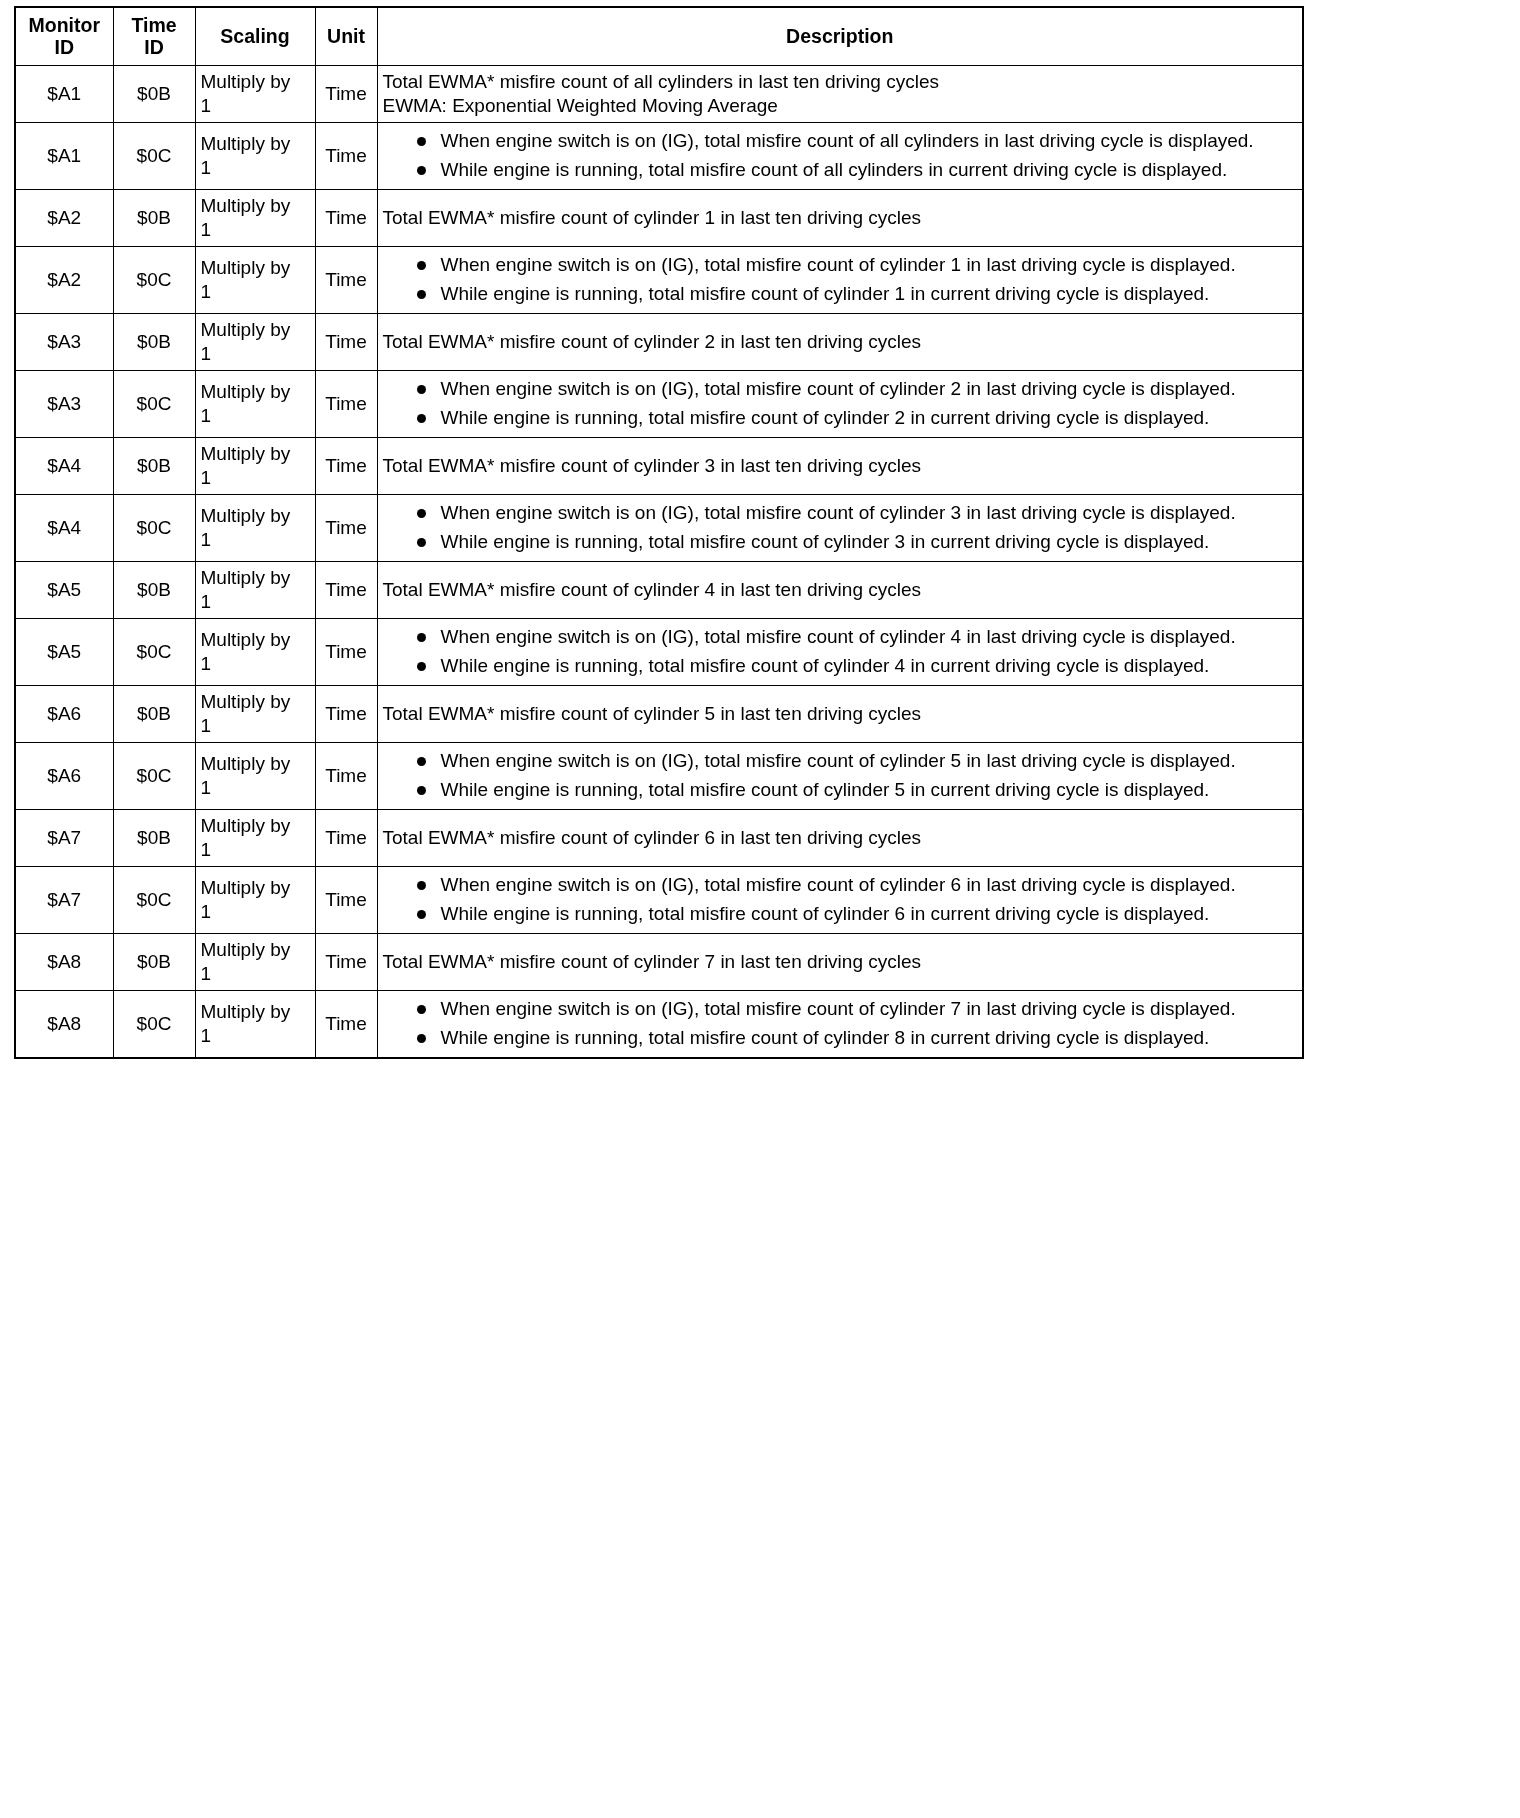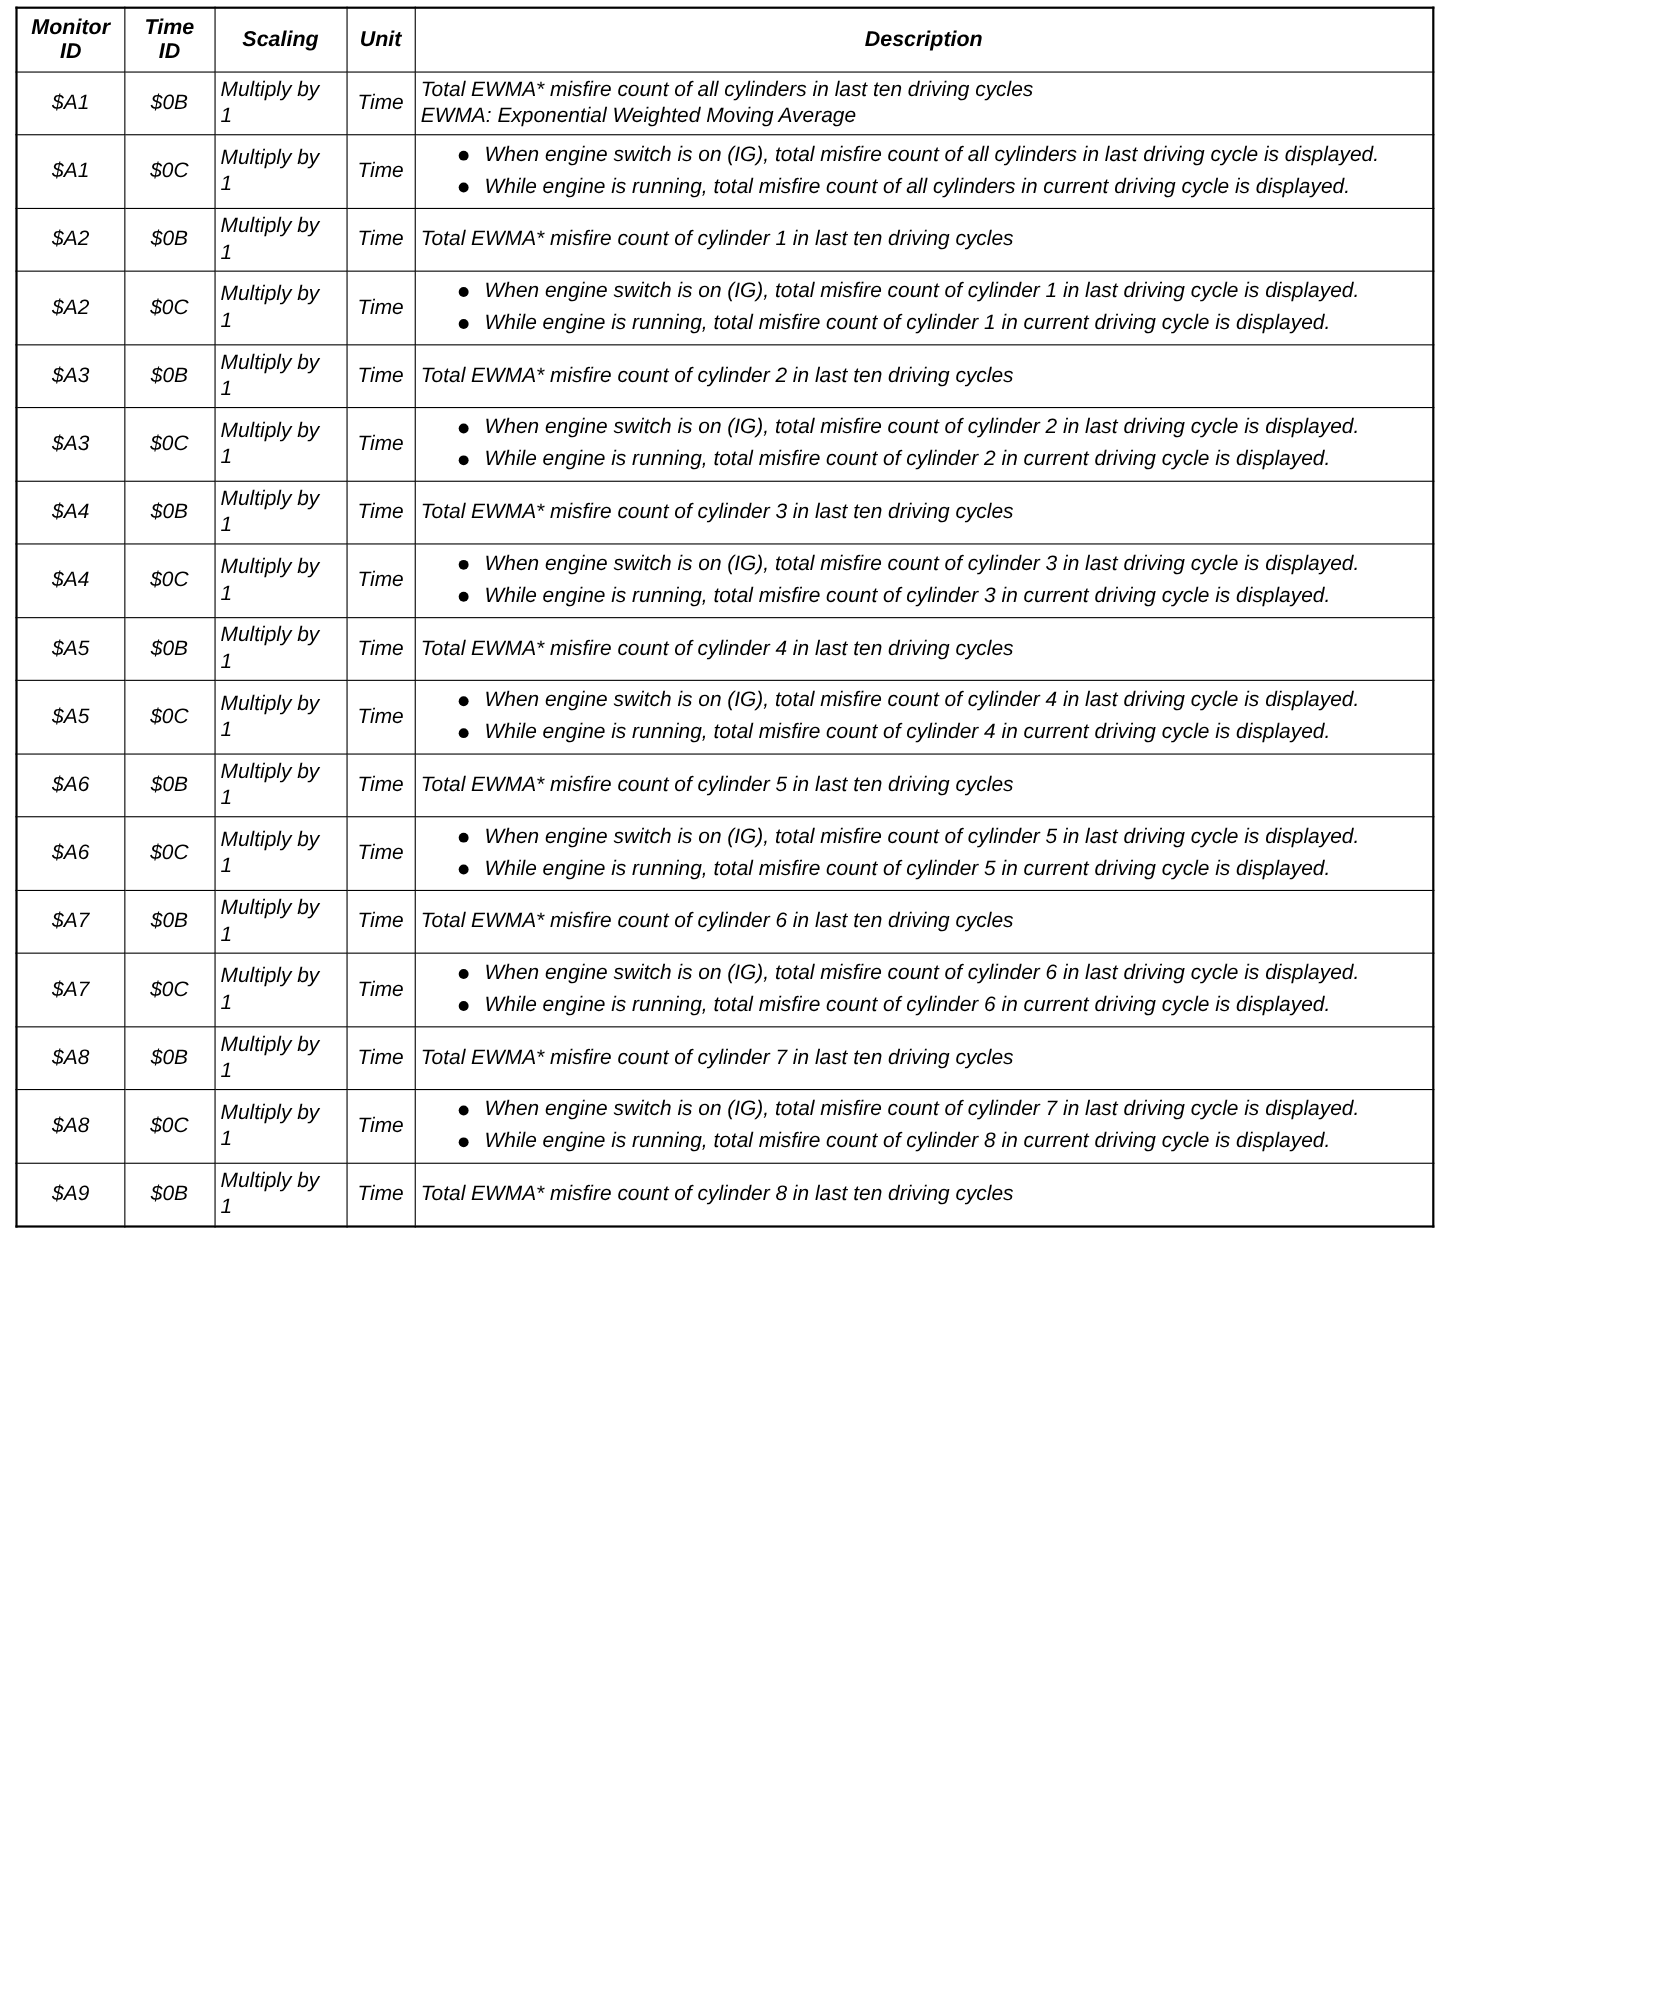--- a/index.html
+++ b/index.html
@@ -9,21 +9,20 @@
   }
   body {
     width: 1520px;
     font-family: "Liberation Sans", sans-serif;
     color: #000000;
   }
   .page {
     width: 1520px;
     box-sizing: border-box;
     padding: 6px 14px 10px 14px;
-    font-style: italic;
   }
   table.spec {
     border-collapse: collapse;
     width: 1288px;
     margin: 0;
     table-layout: fixed;
   }
   table.spec td, table.spec th {
     border: 1px solid #000000;
     vertical-align: middle;
@@ -279,24 +278,15 @@
           <td class="test">$0C</td>
           <td class="scaling"><span>Multiply by</span><br><span>1</span></td>
           <td class="unit">Time</td>
           <td class="desc">
             <ul class="bullets">
               <li>When engine switch is on (IG), total misfire count of cylinder 7 in last driving cycle is displayed.</li>
               <li>While engine is running, total misfire count of cylinder 8 in current driving cycle is displayed.</li>
             </ul>
           </td>
         </tr>
-        <tr>
-          <td class="monitor">$A9</td>
-          <td class="test">$0B</td>
-          <td class="scaling"><span>Multiply by</span><br><span>1</span></td>
-          <td class="unit">Time</td>
-          <td class="desc">
-            <span class="plain-line">Total EWMA* misfire count of cylinder 8 in last ten driving cycles</span>
-          </td>
-        </tr>
       </tbody>
   </table>
 </div>
 
 </body></html>

